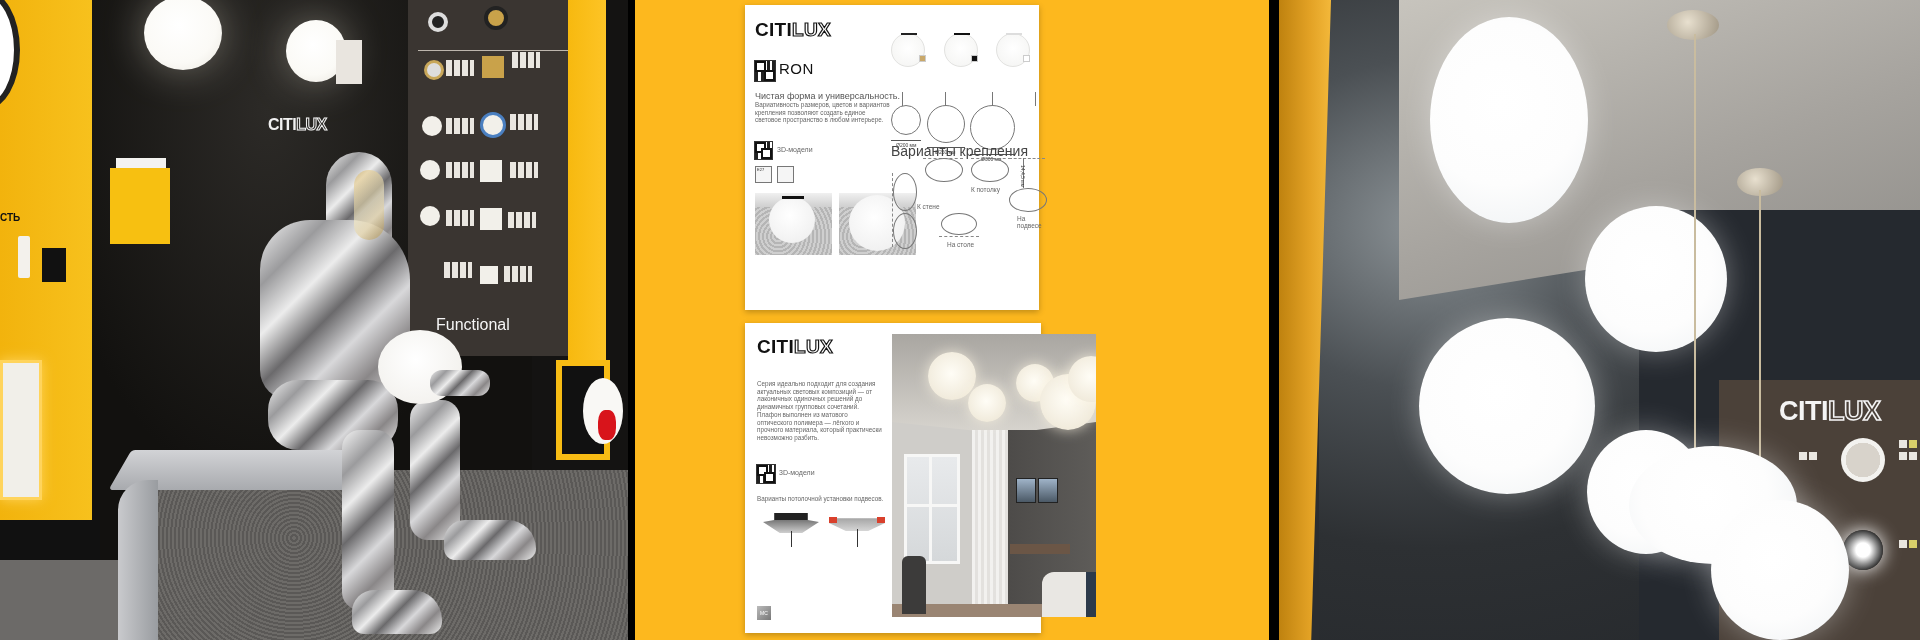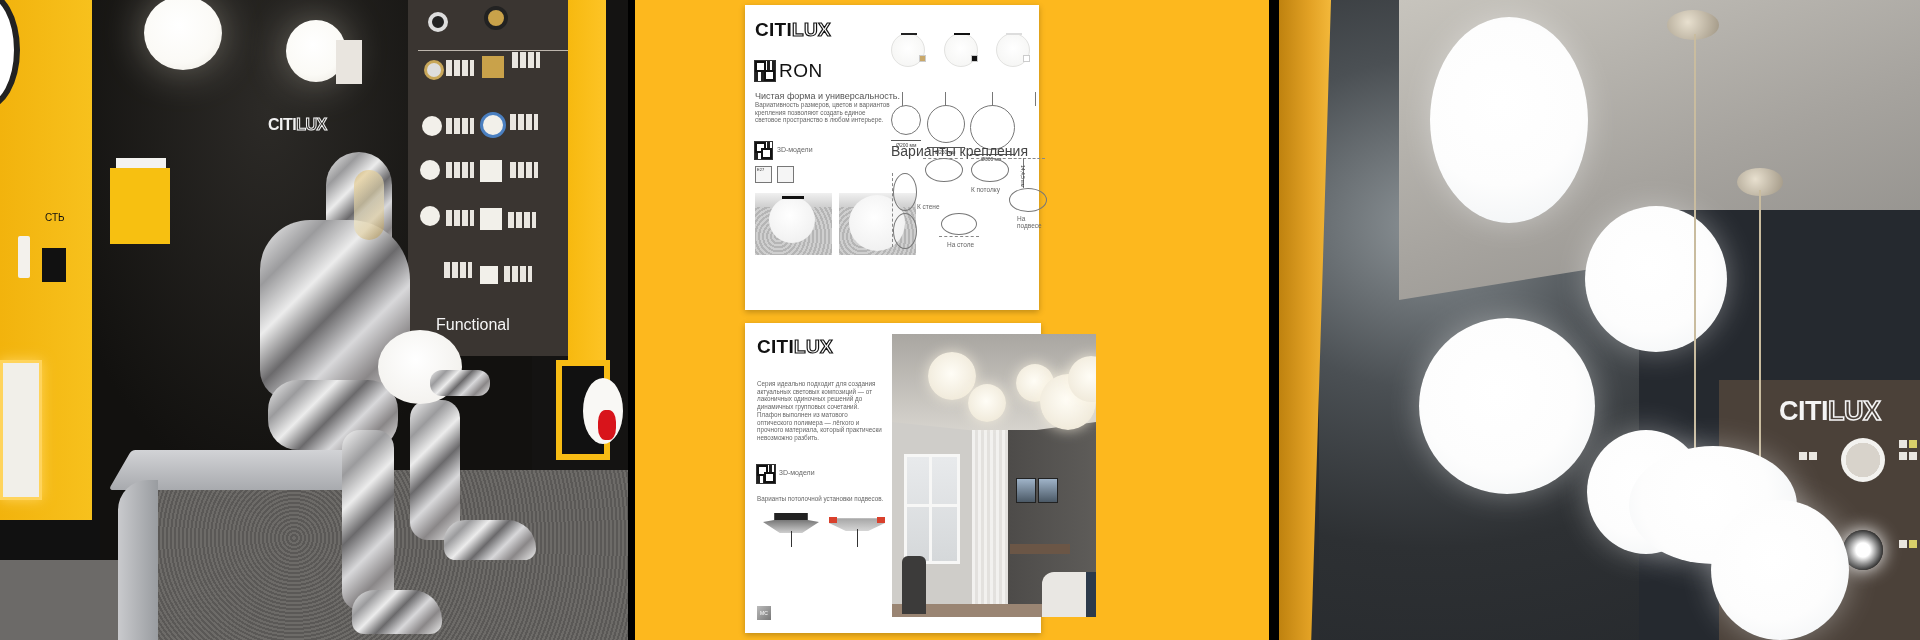--- a/index.html
+++ b/index.html
@@ -13,21 +13,21 @@
   #right-photo { left: 1279px; width: 641px; background: #2b2d30; }
 
   
   .lp-yellow-wall { position: absolute; left: 0; top: 0; width: 92px; height: 560px; background: linear-gradient(90deg,#f2b30d,#f7c11d); }
   .lp-yellow-wall2 { position: absolute; left: 0; top: 520px; width: 100px; height: 120px; background: #111; }
   .lp-floor-left { position: absolute; left: 0; top: 560px; width: 120px; height: 80px; background: #6c6a68; }
   .lp-ring { position: absolute; left: -50px; top: -10px; width: 70px; height: 120px; border: 6px solid #222; border-radius: 50%; background: #fff; }
   .lp-light-panel { position: absolute; left: 0; top: 360px; width: 42px; height: 140px; background: #f1efe9; border: 3px solid #ffd45c; box-shadow: 0 0 12px #ffd45c; }
   .lp-remote { position: absolute; left: 18px; top: 236px; width: 12px; height: 42px; background: #f3f1ec; border-radius: 2px; }
   .lp-switch { position: absolute; left: 42px; top: 248px; width: 24px; height: 34px; background: #111; }
-  .lp-wall-text { position: absolute; left: 0; top: 212px; font-size: 10px; font-weight: normal; color: #111; padding-left: 45px; }
+  .lp-wall-text { position: absolute; left: 0; top: 212px; font-size: 10px; font-weight: bold; color: #111; }
   .lp-black-wall { position: absolute; left: 92px; top: 0; width: 440px; height: 560px; background: radial-gradient(ellipse at 40% 20%, #2c2a27 0%, #12110f 60%); }
   .lp-globe { position: absolute; border-radius: 50%; background: radial-gradient(circle at 45% 40%, #fff 0%, #fbfaf6 60%, #e9e6de 100%); box-shadow: 0 0 40px rgba(255,250,230,.35); }
   .lp-brand { position: absolute; left: 268px; top: 116px; font-size: 16px; font-weight: bold; color: #f1f1f1; letter-spacing: -0.5px; }
   .lp-brand .outline { color: transparent; -webkit-text-stroke: 1px #f1f1f1; }
   .lp-holder { position: absolute; left: 110px; top: 168px; width: 60px; height: 76px; background: #f7c011; }
   .lp-holder-paper { position: absolute; left: 116px; top: 158px; width: 50px; height: 34px; background: #f4f3f0; }
   .lp-poster { position: absolute; left: 336px; top: 40px; width: 26px; height: 44px; background: #e9e5df; }
   .lp-board { position: absolute; left: 408px; top: 0; width: 170px; height: 356px; background: #3a3531; }
   .lp-board-divider { position: absolute; left: 418px; top: 50px; width: 150px; height: 1px; background: #bdb6ad; }
   .lp-board-item { position: absolute; border-radius: 50%; background: #f2f0ea; }
@@ -54,21 +54,21 @@
   .logo .outline { color: transparent; -webkit-text-stroke: 1.2px #111; }
 
   .qr { position: absolute; width: 20px; height: 20px;
         background:
           linear-gradient(90deg, #222 0 3px, transparent 3px 6px, #222 6px 9px, transparent 9px 12px, #222 12px 15px, transparent 15px 17px, #222 17px 20px),
           #fff;
         background-size: 20px 4px; background-repeat: repeat-y; outline: 1px solid #333; }
   .qr::before { content: ""; position: absolute; left: 0; top: 0; width: 7px; height: 7px; border: 2px solid #111; background: #fff; }
   .qr::after { content: ""; position: absolute; right: 0; bottom: 0; width: 7px; height: 7px; border: 2px solid #111; background: #fff; }
 
-  .product-title { position: absolute; font-size: 19px; color: #111; letter-spacing: 0.5px; }
+  .product-title { position: absolute; font-size: 15px; color: #111; letter-spacing: 0.5px; }
   .tagline { position: absolute; font-size: 9px; color: #555; }
   .small-text { position: absolute; font-size: 6.3px; line-height: 7.6px; color: #666; }
   .label { position: absolute; font-size: 7px; color: #666; }
   .section-title { position: absolute; font-size: 14px; color: #444; }
   .dim-label { position: absolute; font-size: 5px; color: #444; white-space: nowrap; }
 
   .swatch-lamp { position: absolute; width: 34px; height: 34px; border-radius: 50%; background: radial-gradient(circle at 50% 45%,#fff,#f3f3f1); border: 1px solid #e2e2e0; }
   .swatch-lamp .cap { position: absolute; left: 9px; top: -1px; width: 16px; height: 2px; }
   .swatch { position: absolute; width: 7px; height: 7px; border: 1px solid #ccc; }
 

